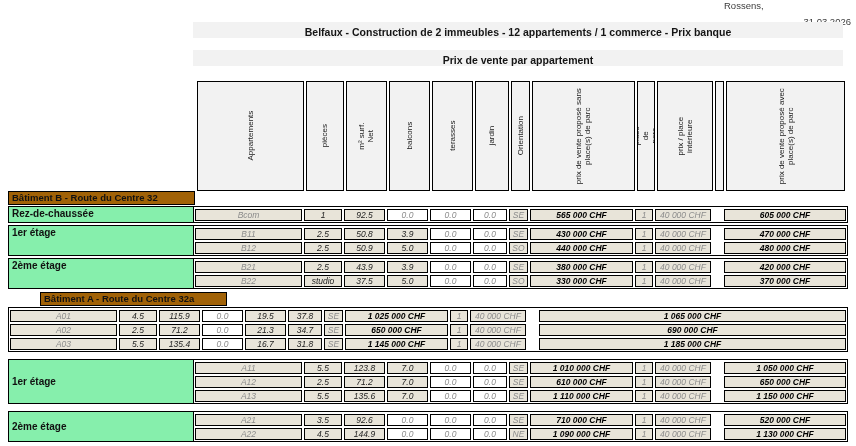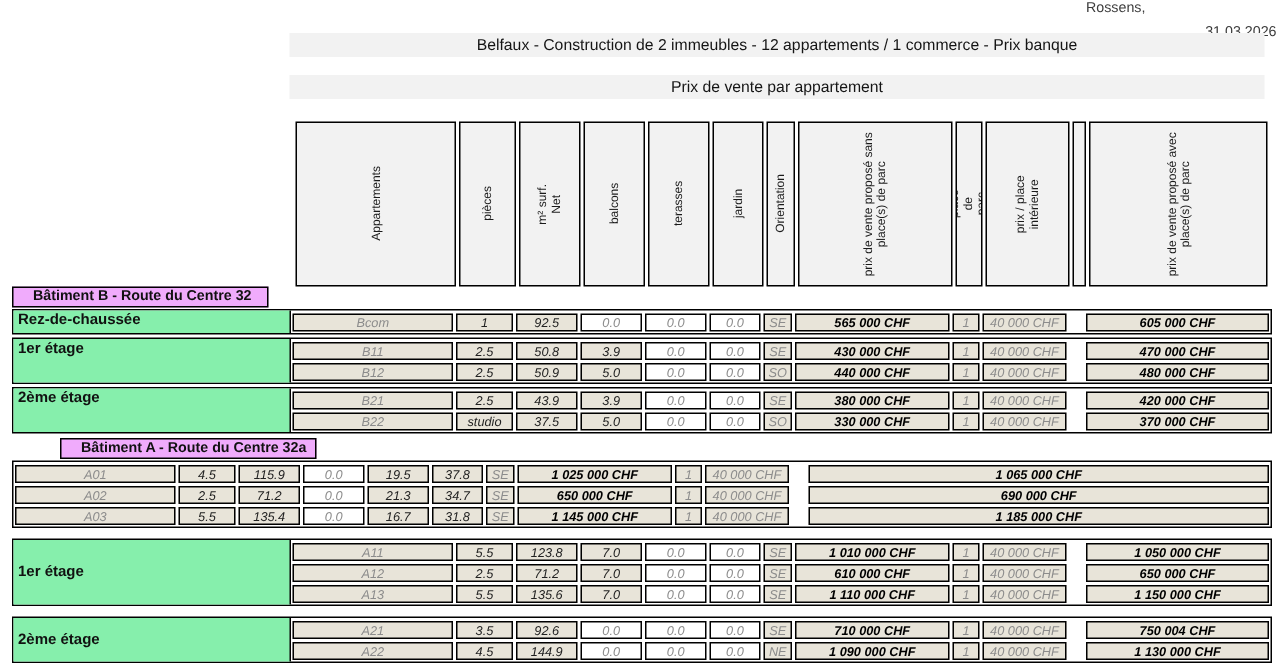--- a/index.html
+++ b/index.html
@@ -5,42 +5,42 @@
   html,body{margin:0;padding:0;background:#fff;}
   .page{position:relative;width:856px;height:446px;background:#ffffff;
         font-family:"Liberation Sans",sans-serif;overflow:hidden;color:#1a1a1a;}
 
   
   .place{position:absolute;top:0;left:724px;font-size:9.5px;color:#3c3c3c;}
   .date{position:absolute;top:16px;right:5px;font-size:9.5px;color:#3c3c3c;}
 
   
   .bar{position:absolute;left:193px;width:650px;height:16px;background:#f2f2f2;
-       display:flex;align-items:center;justify-content:center;
-       font-size:10.5px;font-weight:normal;color:#151515;}
+       display:flex;align-items:flex-end;justify-content:center;
+       font-size:10.5px;font-weight:bold;color:#151515;}
   .bar1{top:22px;}
   .bar2{top:50px;}
 
   
   .hdr-row{position:absolute;left:196px;top:81px;width:650px;height:110px;display:flex;}
   .hc{border:1px solid #000;background:#f2f2f2;margin:0 1px;box-sizing:border-box;
       display:flex;align-items:center;justify-content:center;overflow:hidden;}
   .hc-inner{transform:rotate(-90deg);width:102px;font-size:8px;line-height:1.15;
       text-align:center;color:#1a1a1a;white-space:normal;}
 
   
   .w0{width:107px;} .w1{width:38px;} .w2{width:41px;} .w3{width:41px;}
   .w4{width:41px;} .w5{width:34px;} .w6{width:19px;} .w7{width:103px;}
   .w8{width:18px;} .w9{width:56px;} .w10{width:9px;} .w11{flex:1;}
 
   
   .tbody{position:absolute;left:8px;top:191px;width:840px;}
-  .sect{width:171px;height:14px;box-sizing:border-box;border:1.5px solid #000;
-        background:#f0abfc;font-size:9.5px;font-weight:bold;line-height:11px;
-        padding-left:13px;color:#111;}
+  .sect{width:187px;height:14px;box-sizing:border-box;border:1.5px solid #000;
+        background:#a16207;font-size:9.5px;font-weight:bold;line-height:11px;
+        padding-left:3px;color:#111;}
   .sect.mt3{margin-top:3px;margin-left:32px;}
   .group{display:flex;border:1.5px solid #000;box-sizing:border-box;background:#fff;}
   .glabel{width:185px;background:#86efac;border-right:1.5px solid #000;
         box-sizing:border-box;font-size:10px;font-weight:bold;color:#111;
         display:flex;padding-left:3px;}
   .lab-top .glabel{align-items:flex-start;padding-top:1px;}
   .lab-center .glabel{align-items:center;}
   .grows{flex:1;display:flex;flex-direction:column;justify-content:center;font-style:italic;}
   .grow{display:flex;height:14px;}
   .cell{margin:1px;height:12px;box-sizing:border-box;border:1px solid #000;
@@ -291,21 +291,21 @@
             <div class="cell w1 c-beige t-dark">3.5</div>
             <div class="cell w2 c-beige t-dark">92.6</div>
             <div class="cell w3 c-white t-muted">0.0</div>
             <div class="cell w4 c-white t-muted">0.0</div>
             <div class="cell w5 c-white t-muted">0.0</div>
             <div class="cell w6 c-beige t-muted">SE</div>
             <div class="cell w7 c-beige t-price">710 000 CHF</div>
             <div class="cell w8 c-beige t-muted">1</div>
             <div class="cell w9 c-beige t-muted">40 000 CHF</div>
             <div class="spacer w10"></div>
-            <div class="cell w11 c-beige t-price">750 004 CHF</div>
+            <div class="cell w11 c-beige t-price">520 000 CHF</div>
           </div>
           <div class="grow">
             <div class="cell w0 c-beige t-muted">A22</div>
             <div class="cell w1 c-beige t-dark">4.5</div>
             <div class="cell w2 c-beige t-dark">144.9</div>
             <div class="cell w3 c-white t-muted">0.0</div>
             <div class="cell w4 c-white t-muted">0.0</div>
             <div class="cell w5 c-white t-muted">0.0</div>
             <div class="cell w6 c-beige t-muted">NE</div>
             <div class="cell w7 c-beige t-price">1 090 000 CHF</div>

